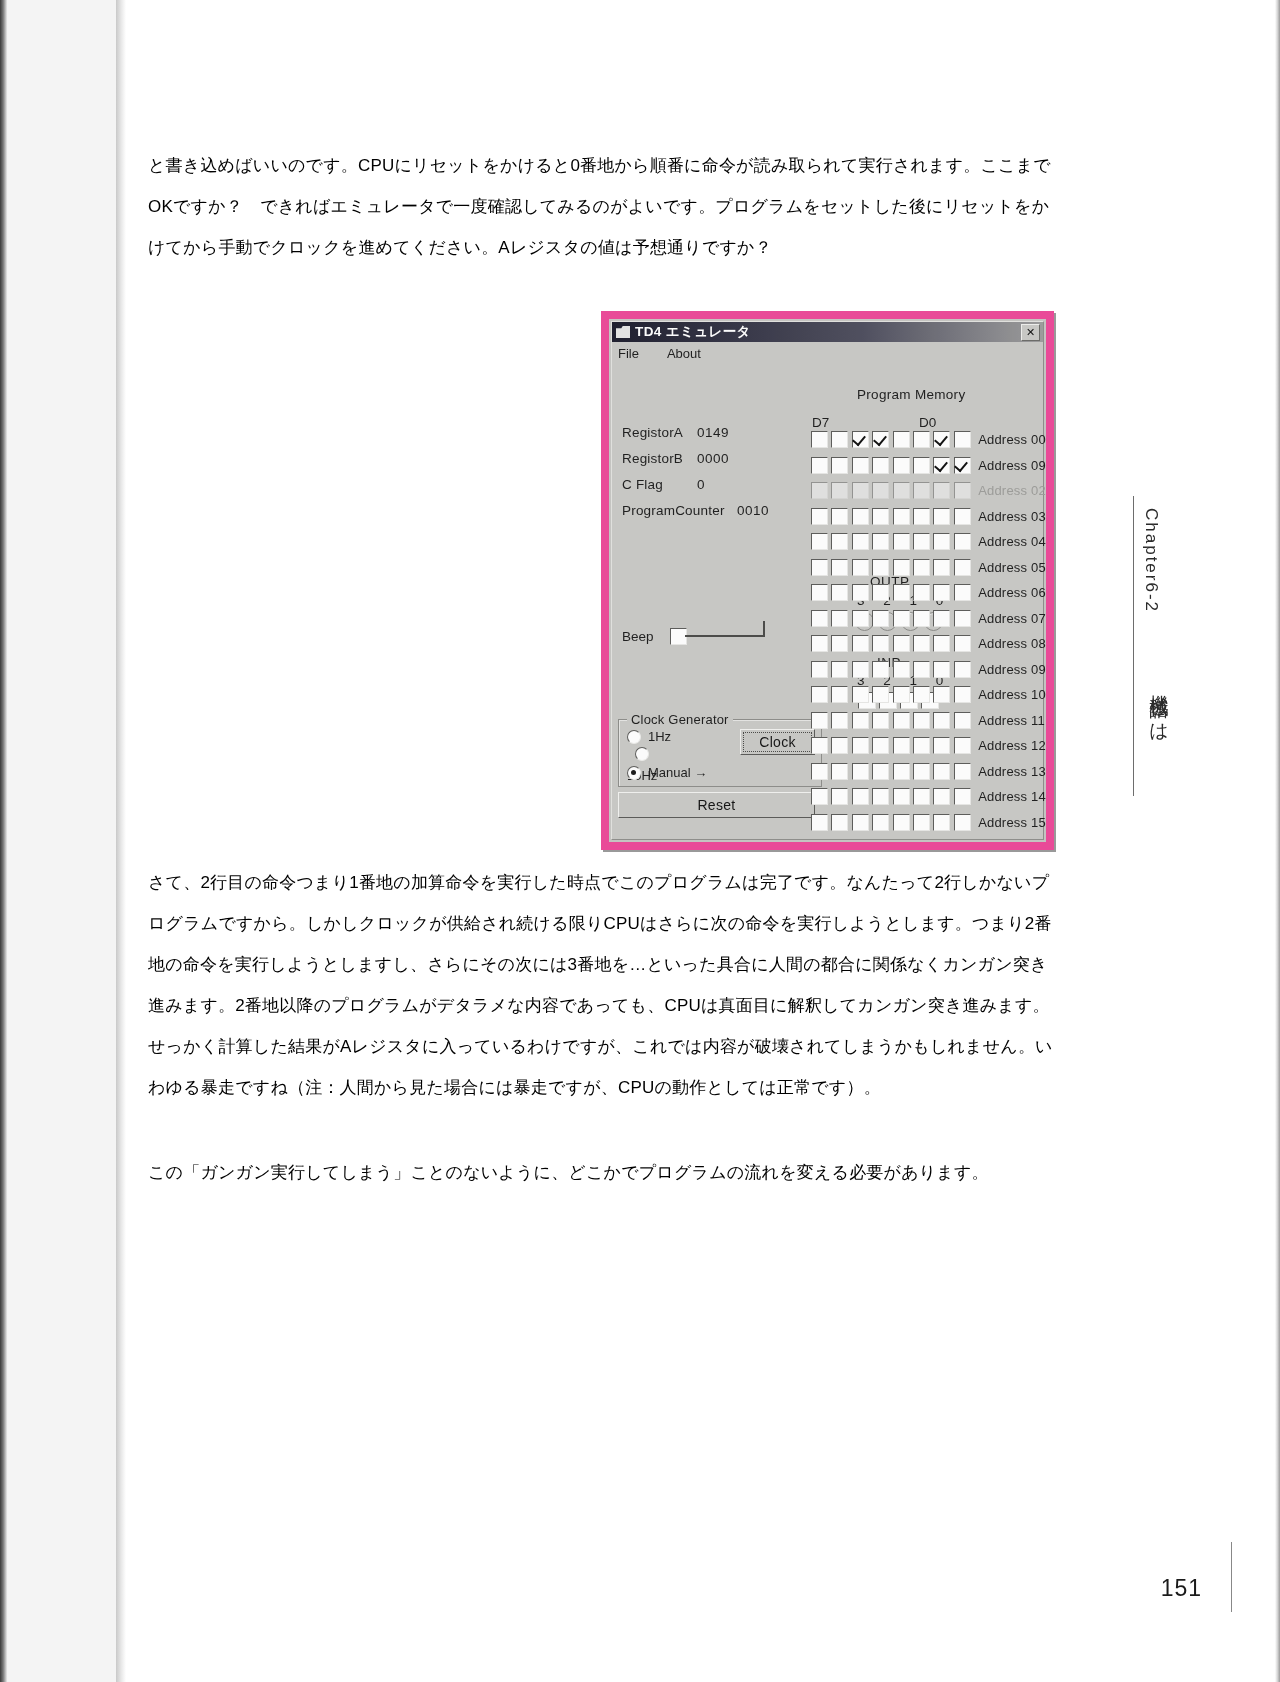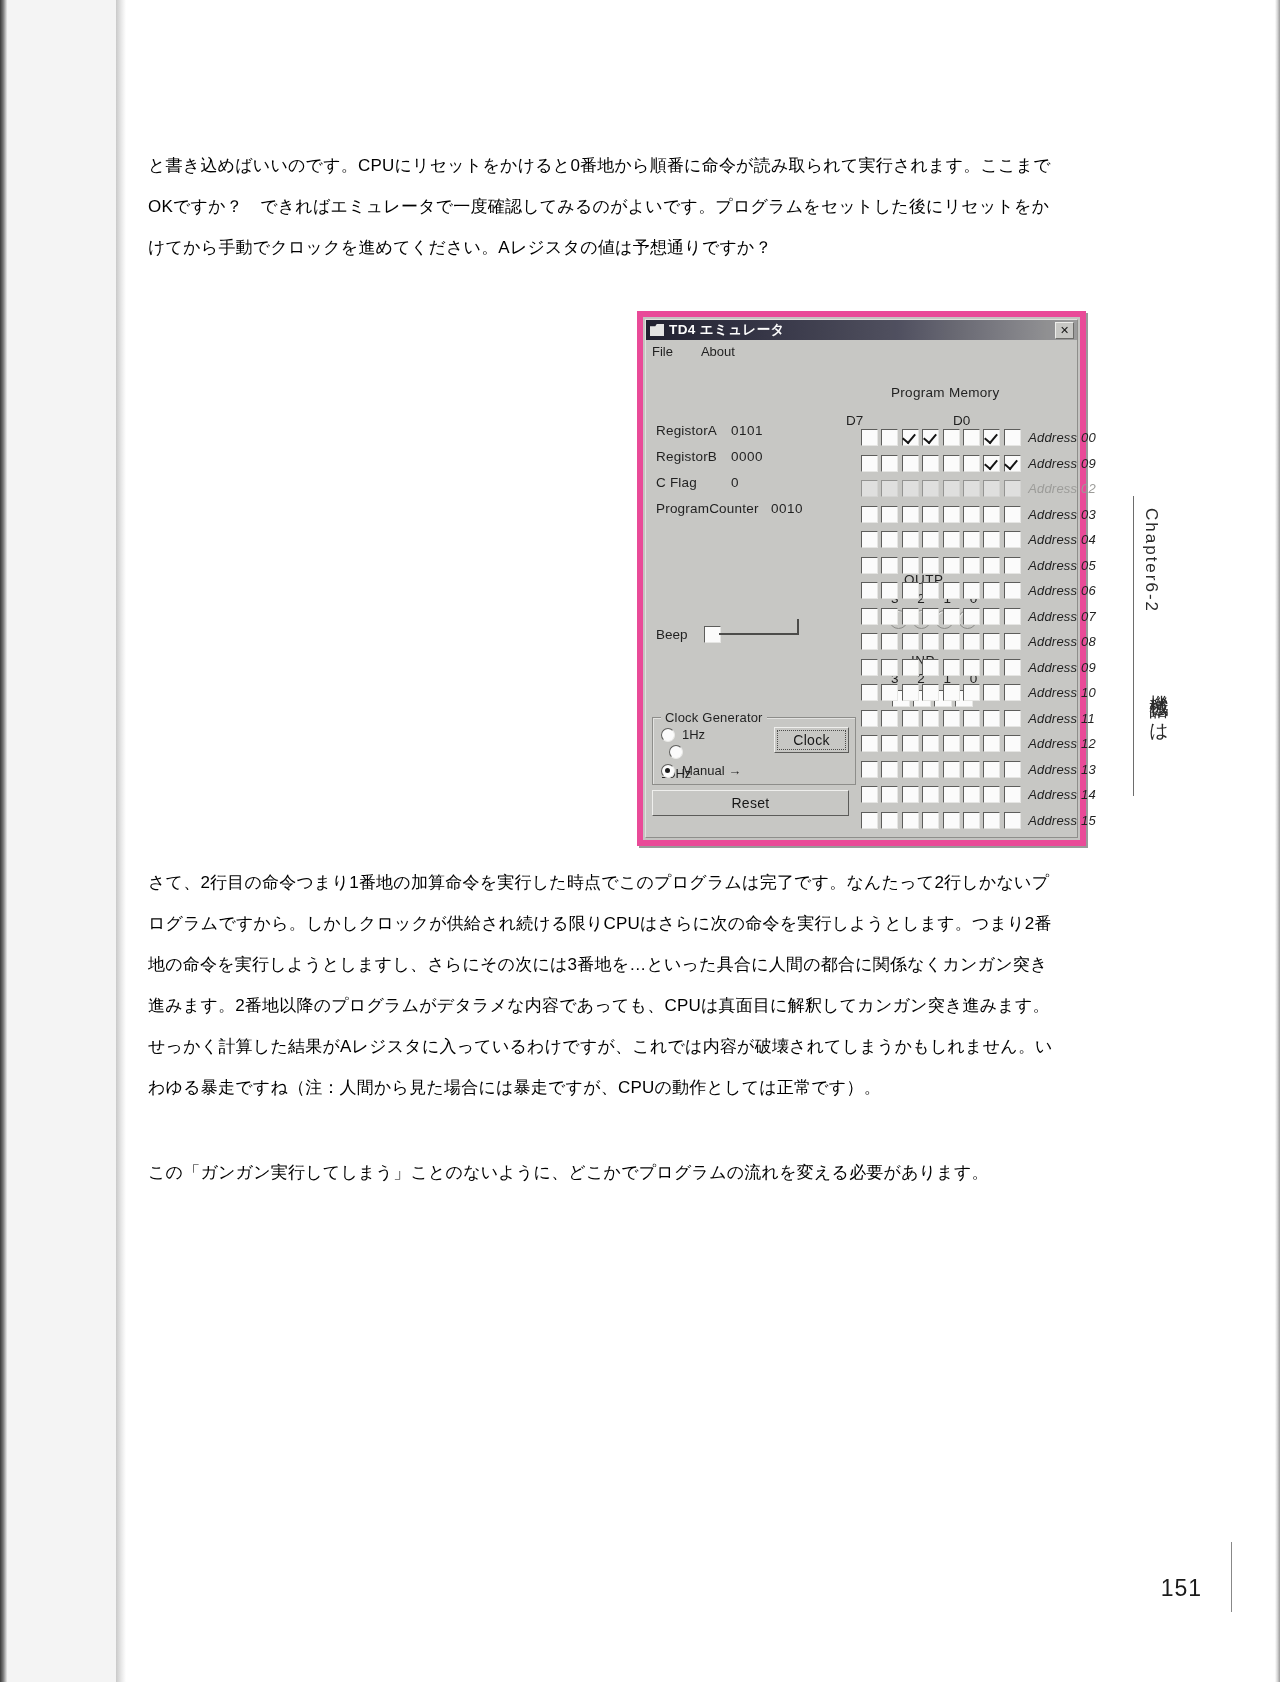--- a/index.html
+++ b/index.html
@@ -69,26 +69,25 @@
     font-size:23px;color:#1b1b1b;letter-spacing:1px;
   }
   .page-rule{
     position:absolute;right:48px;bottom:70px;width:1px;height:70px;background:#888;
   }
 
   
   .win{
     position:absolute;left:601px;top:311px;width:437px;height:523px;
     background:#c6c6c3;
-    border:6px solid #ec4899;
+    border:8px solid #ec4899;
     box-shadow:2px 2px 0 #9a9a9a;
     font-family:"Liberation Sans","DejaVu Sans",sans-serif;
     color:#1d1d1d;
     filter:contrast(0.97);
-    margin-left:36px;
   }
   .win-inner{
     position:absolute;inset:2px;background:#c9c9c6;
     border-top:1px solid #e3e3e0;border-left:1px solid #e3e3e0;
     border-bottom:1px solid #8e8e8b;border-right:1px solid #8e8e8b;
   }
   .titlebar{
     position:absolute;left:3px;top:3px;right:3px;height:20px;
     background:linear-gradient(to right,#1d1d2e,#4e4e5e 58%,#9d9d9d);
     display:flex;align-items:center;
@@ -179,21 +178,21 @@
     display:flex;align-items:center;justify-content:center;
     font-size:14px;color:#141414;letter-spacing:0.3px;
   }
   .btn .focus{
     position:absolute;inset:2px;border:1px dotted #4a4a48;
   }
   #clock-btn{left:131px;top:410px;width:73px;height:24px;}
   #reset-btn{left:9px;top:473px;width:195px;height:24px;}
 
   
-  .memgrid{position:absolute;left:218px;top:108px;font-style:italic;}
+  .memgrid{position:absolute;left:202px;top:108px;}
   .memrow{height:25.5px;display:flex;align-items:center;}
   .cb{
     width:15px;height:15px;margin-right:3.4px;
     background:#ffffff;
     border-top:1.4px solid #5c5c5a;border-left:1.4px solid #5c5c5a;
     border-right:1px solid #e8e8e6;border-bottom:1px solid #e8e8e6;
     position:relative;flex:none;
   }
   .cb.on::after{
     content:"";position:absolute;left:2.5px;top:1px;width:6px;height:10px;
@@ -224,21 +223,21 @@
       <div class="title-text">TD4 エミュレータ</div>
       <div class="title-close">✕</div>
     </div>
 
     <div class="menubar">
       <span>File</span>
       <span>About</span>
     </div>
 
     <div class="reg" style="left:13px;top:106px;">RegistorA</div>
-    <div class="regval" style="left:88px;top:106px;">0101</div>
+    <div class="regval" style="left:88px;top:106px;">0149</div>
 
     <div class="reg" style="left:13px;top:132px;">RegistorB</div>
     <div class="regval" style="left:88px;top:132px;">0000</div>
 
     <div class="reg" style="left:13px;top:158px;">C Flag</div>
     <div class="regval" style="left:88px;top:158px;">0</div>
 
     <div class="reg" style="left:13px;top:184px;">ProgramCounter</div>
     <div class="regval" style="left:128px;top:184px;">0010</div>
 

